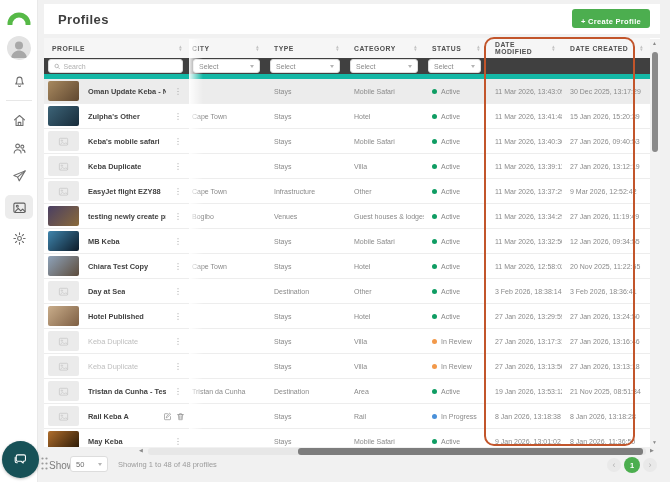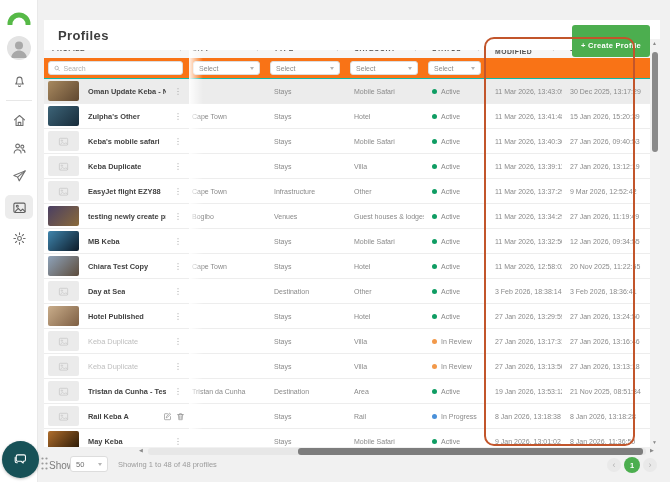--- a/index.html
+++ b/index.html
@@ -10,31 +10,31 @@
   .sidebar { position:absolute; left:0; top:0; width:38px; height:482px; background:#fff; border-right:1px solid #e9e9e9; z-index:20; }
   .sb-item { width:38px; display:flex; justify-content:center; align-items:center; cursor:pointer; }
   .sb-logo { margin-top:8px; height:18px; }
   .sb-avatar { margin-top:8px; height:28px; }
   .avatar-circle { width:24px; height:24px; border-radius:50%; background:#e3e3e3; overflow:hidden; display:flex; justify-content:center; }
   .sb-ico { margin-top:10px; height:18px; color:#6f6f6f; }
   .sb-divider { width:26px; height:1px; background:#e7e7e7; margin:10px auto 0; }
   .sb-active { margin-top:10px; width:28px; height:24px; margin-left:5px; background:#ececec; border-radius:5px; display:flex; align-items:center; justify-content:center; color:#5f5f5f; cursor:pointer; }
 
   
-  .topbar { position:absolute; left:44px; top:20px; width:616px; height:30px; background:#fff; z-index:2; }
+  .topbar { position:absolute; left:44px; top:4px; width:616px; height:30px; background:#fff; z-index:2; }
   .page-title { position:absolute; left:14px; top:8px; font-size:13px; font-weight:bold; letter-spacing:0.4px; color:#3e3e3e; }
-  .create-btn { position:absolute; right:10px; top:5px; height:19px; background:#4cae4f; color:#fff; border:none; border-radius:3px; font-size:7.5px; font-weight:bold; padding:16px 9px; letter-spacing:0.3px; cursor:pointer; font-family:inherit; }
+  .create-btn { position:absolute; right:10px; top:5px; height:19px; background:#4cae4f; color:#fff; border:none; border-radius:3px; font-size:7.5px; font-weight:bold; padding:8px 9px; letter-spacing:0.3px; cursor:pointer; font-family:inherit; }
 
   
   .card { position:absolute; left:44px; top:38px; width:616px; height:409px; background:#fff; overflow:hidden; z-index:1; }
   .grid-row { display:grid; grid-template-columns:145px 77px 80px 78px 63px 75px 88px; width:606px; }
   .thead { height:20px; background:#f6f6f6; }
   .th { display:flex; align-items:center; justify-content:space-between; padding:0 7px 0 8px; font-size:6.8px; font-weight:bold; letter-spacing:0.5px; color:#4f4f4f; overflow:hidden; }
   .sort { display:flex; flex-direction:column; line-height:3.2px; font-size:4.5px; color:#c3c3c3; cursor:pointer; }
-  .tfilter { height:21px; background:#f97316; border-bottom:1px solid #14b8a6; }
+  .tfilter { height:21px; background:#404040; border-bottom:5px solid #14b8a6; }
   .fcell { display:flex; align-items:center; padding:0 6px 0 4px; }
   .search-box { display:flex; align-items:center; gap:3px; width:100%; height:14px; background:#fff; border:1px solid #ddd; border-radius:3px; padding:0 5px; }
   .search-box input { border:none; outline:none; width:100%; font-size:7px; color:#555; font-family:inherit; background:transparent; }
   .search-box input::placeholder { color:#b0b0b0; }
   .select-box { display:flex; align-items:center; justify-content:space-between; width:100%; height:14px; background:#fff; border:1px solid #ddd; border-radius:3px; padding:0 5px; font-size:7px; color:#8a8a8a; cursor:pointer; }
   .caret { width:0; height:0; border-left:2.5px solid transparent; border-right:2.5px solid transparent; border-top:3px solid #b5b5b5; }
 
   
   .row { height:25px; border-bottom:1px solid #ededed; background:#fff; cursor:pointer; }
   .row.selected { background:#ececec; }

